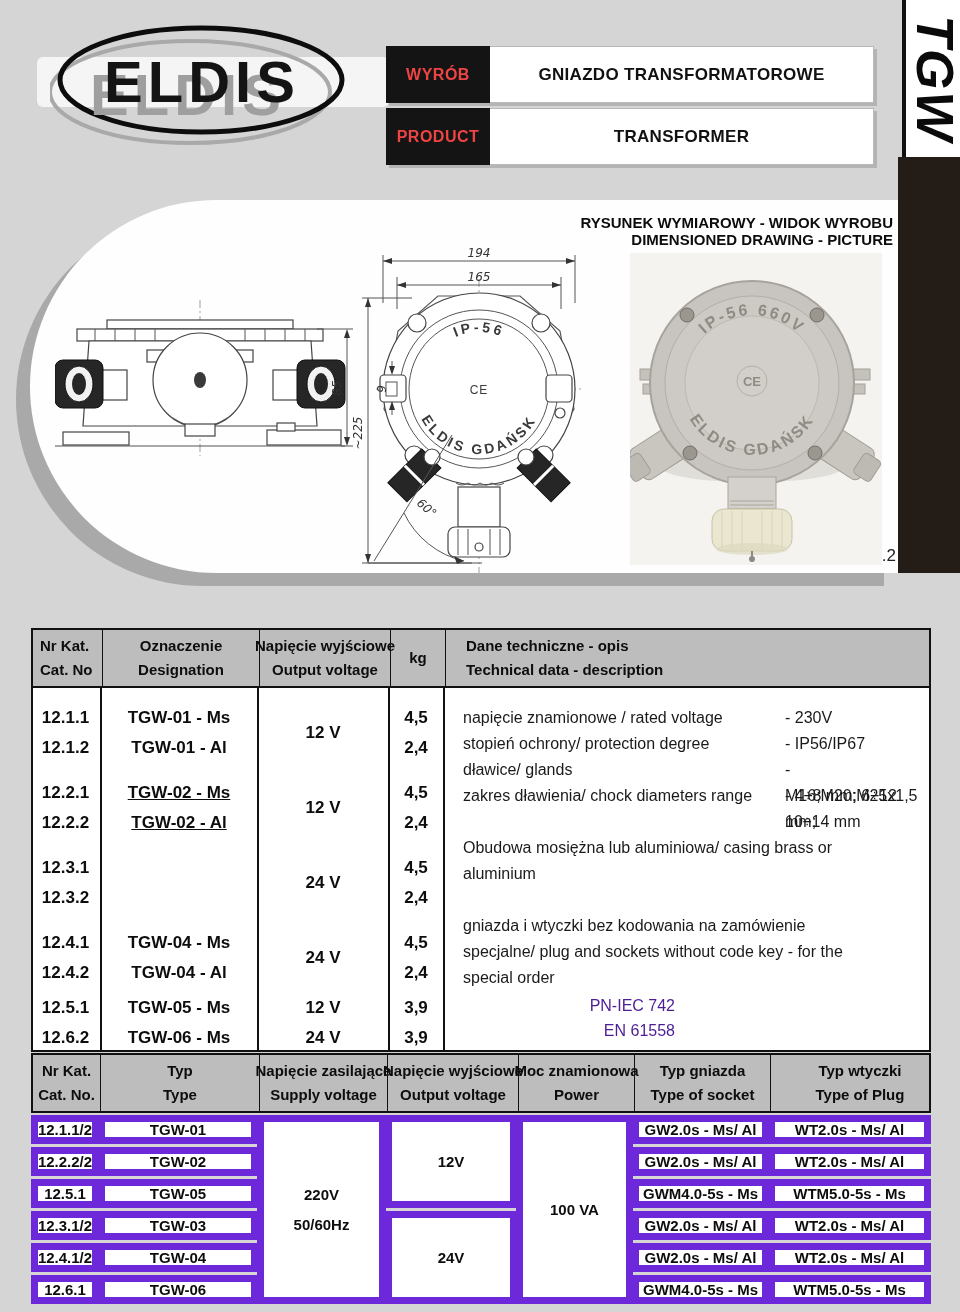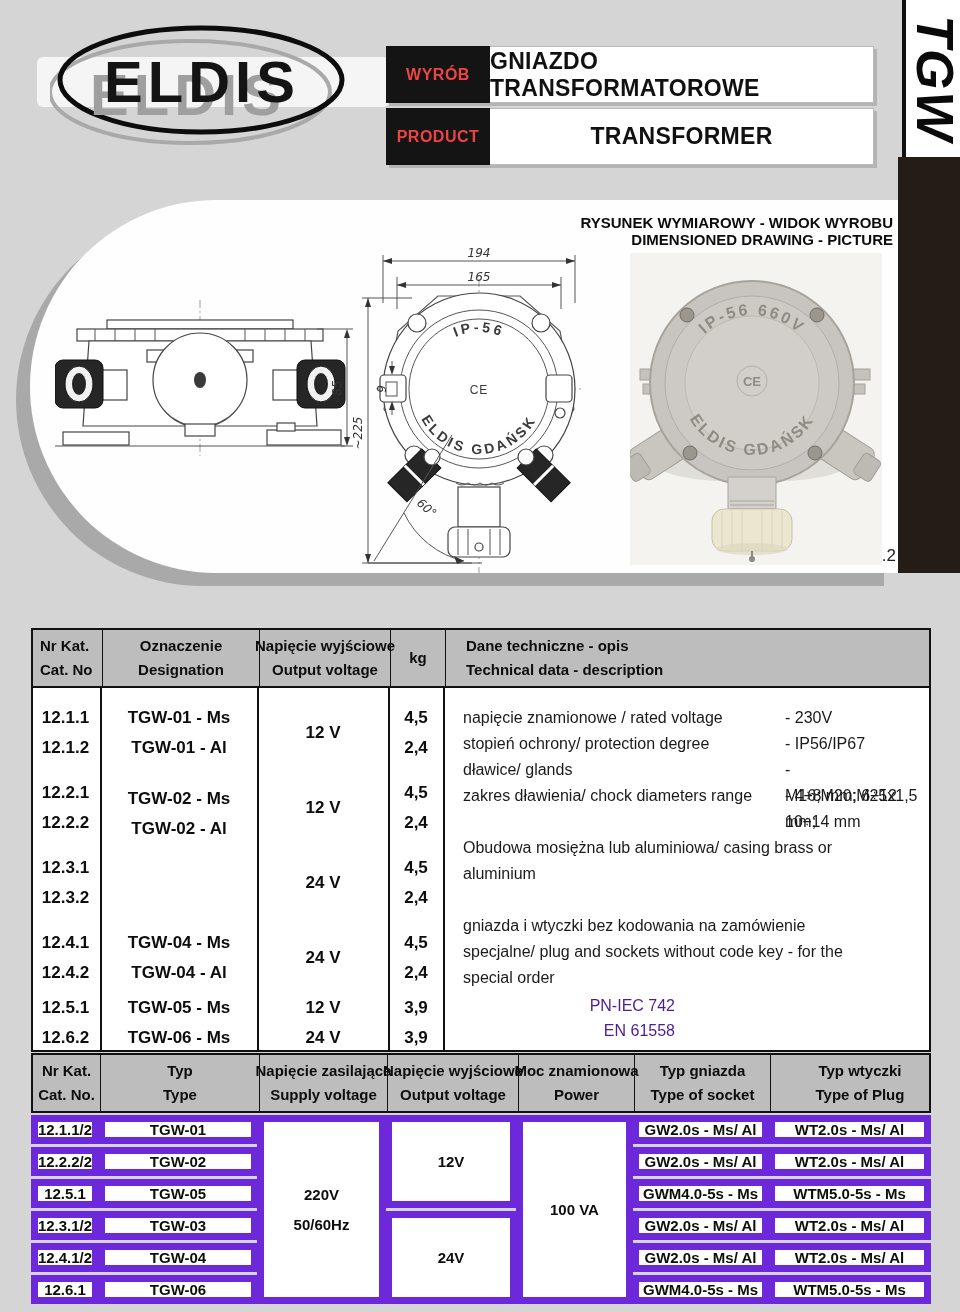--- a/index.html
+++ b/index.html
@@ -9,21 +9,21 @@
   
   .logo-strip{position:absolute;left:37px;top:57px;width:352px;height:50px;
               background:#f5f5f5;border-radius:6px;}
   .logo-svg{position:absolute;left:50px;top:20px;}
 
   .ph-table{position:absolute;left:386px;top:46px;width:488px;}
   .ph-row{display:flex;height:57px;margin-bottom:5px;box-shadow:3px 3px 0 #b4b4b4;}
   .ph-label{width:104px;background:#141414;color:#ef4444;display:flex;align-items:center;
             justify-content:center;font-weight:bold;font-size:16px;letter-spacing:.5px;}
   .ph-value{flex:1;background:#fff;border:1px solid #b9b9b9;border-left:none;display:flex;
-            align-items:center;justify-content:center;font-weight:bold;font-size:23px;
+            align-items:center;justify-content:center;font-weight:bold;font-size:17px;
             letter-spacing:.3px;color:#111;}
 
   .tgw-tab{position:absolute;left:902px;top:0;width:58px;height:158px;background:#fff;
            border-left:4px solid #111;}
   .tgw-tab span{position:absolute;left:50%;top:50%;
                 transform:translate(-50%,-50%) rotate(90deg);
                 font-style:italic;font-weight:bold;font-size:52px;letter-spacing:2px;color:#0a0a0a;
                 white-space:nowrap;}
 
   
@@ -329,21 +329,21 @@
       </div>
     <div class="t1g" style="left:358px;top:75px;width:54px;">
       <div>4,5</div>
         <div>2,4</div>
       </div>
 
     <div class="t1g" style="left:0;top:150px;width:69px;">
       <div>12.2.1</div>
         <div>12.2.2</div>
       </div>
-    <div class="t1g" style="left:70px;top:156px;width:156px;">
+    <div class="t1g" style="left:70px;top:150px;width:156px;text-decoration:underline;">
       <div>TGW-02 - Ms</div>
         <div>TGW-02 - Al</div>
       </div>
     <div class="t1g volt1" style="left:227px;top:150px;width:130px;">
       <span>12 V</span>
       </div>
     <div class="t1g" style="left:358px;top:150px;width:54px;">
       <div>4,5</div>
         <div>2,4</div>
       </div>

